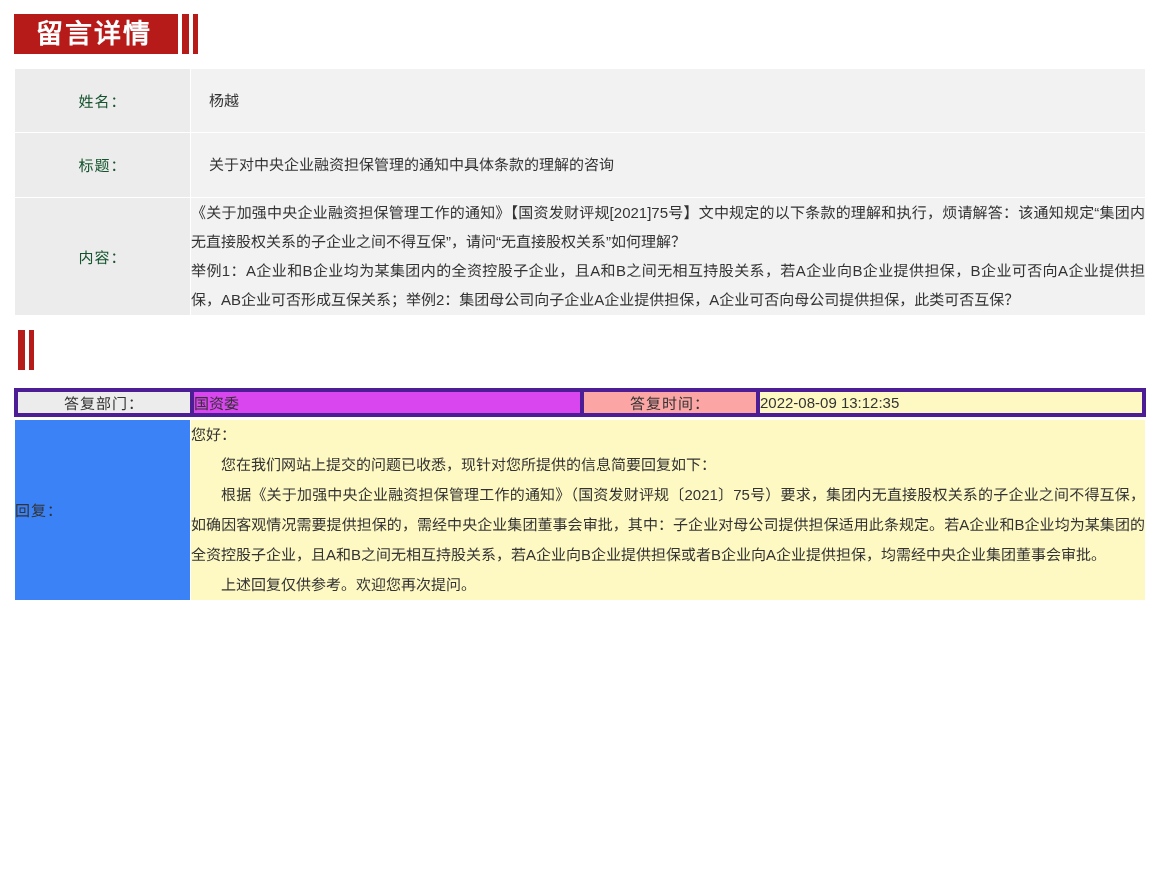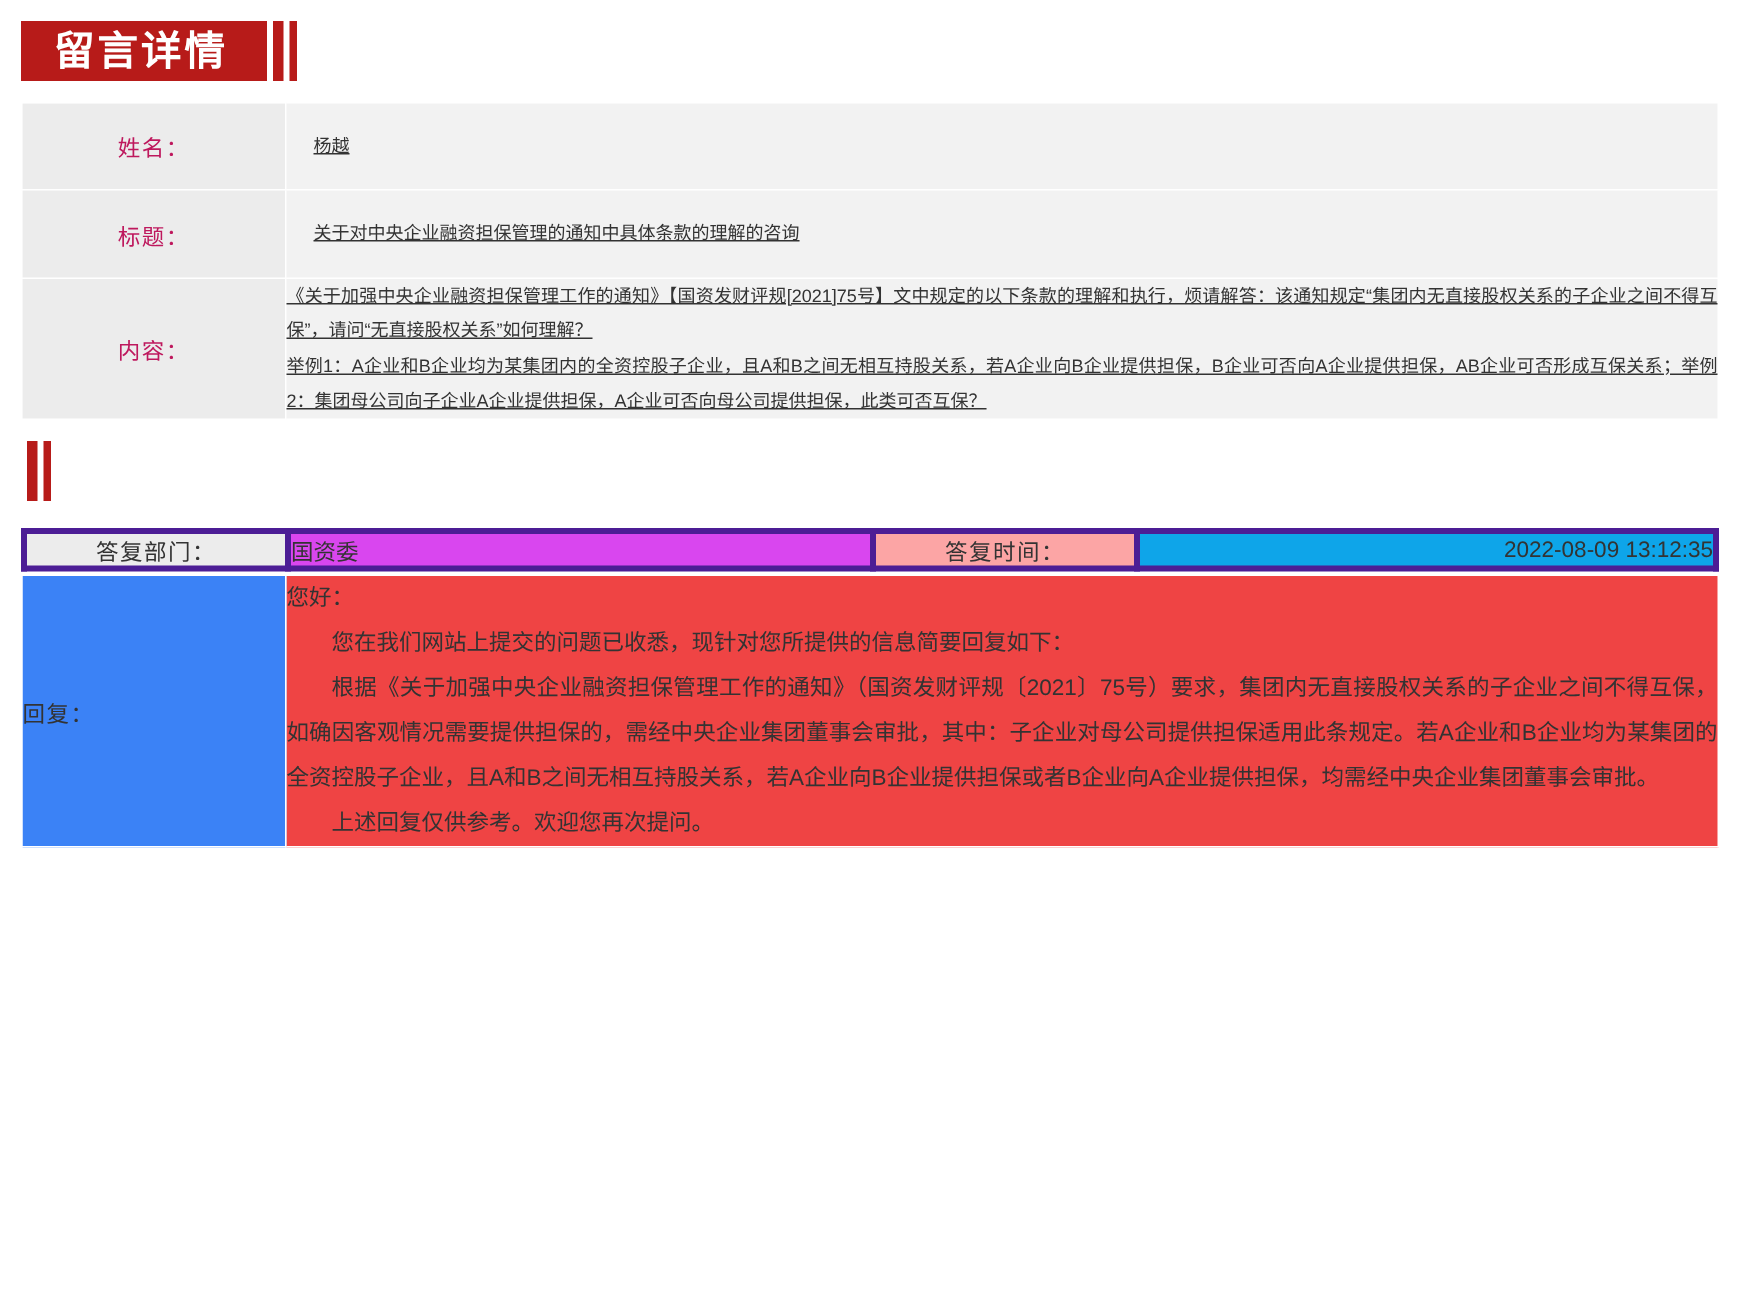--- a/index.html
+++ b/index.html
@@ -68,35 +68,34 @@
     table-layout: fixed;
   }
   .info-table td {
     border: 1px solid #ffffff;
     padding: 0;
     vertical-align: middle;
   }
   .cell-label {
     width: 176px;
     text-align: center;
-    color: #be185d;
+    color: #14532d;
     font-size: 15px;
     letter-spacing: 1px;
     background: #ececec;
     padding: 16px 6px;
     box-sizing: border-box;
   }
   .cell-value {
     background: #f2f2f2;
     padding: 16px 18px;
     color: #333333;
-    font-size: 12px;
+    font-size: 15px;
     line-height: 1.95;
     text-align: justify;
-    text-decoration: underline;
   }
   .cell-value.single {
     padding: 17px 18px;
   }
   .cell-label.tall {
     vertical-align: middle;
   }
   .para {
     margin: 0;
   }
@@ -131,24 +130,23 @@
   }
   .rl2 {
     width: 176px;
     background: #fca5a5;
     text-align: center;
     padding: 17px 6px;
     box-sizing: border-box;
     letter-spacing: 1px;
   }
   .rv2 {
-    background: #0ea5e9;
+    background: #fef9c3;
     padding: 17px 18px;
     box-sizing: border-box;
-    text-align: right;
   }
   .reply-body-table {
     width: 1132px;
     margin: 2px 14px 0 14px;
     border-collapse: collapse;
     table-layout: fixed;
   }
   .reply-body-table td {
     border: 1px solid #ffffff;
     padding: 0;
@@ -156,21 +154,21 @@
   }
   .rb-label {
     width: 176px;
     background: #3b82f6;
     text-align: left;
     padding: 16px 6px;
     box-sizing: border-box;
     letter-spacing: 1px;
   }
   .rb-value {
-    background: #ef4444;
+    background: #fef9c3;
     padding: 20px 22px 22px 22px;
     line-height: 2.0;
     text-align: justify;
     box-sizing: border-box;
   }
 </style>
 </head>
 <body>
 
 <div class="page">

